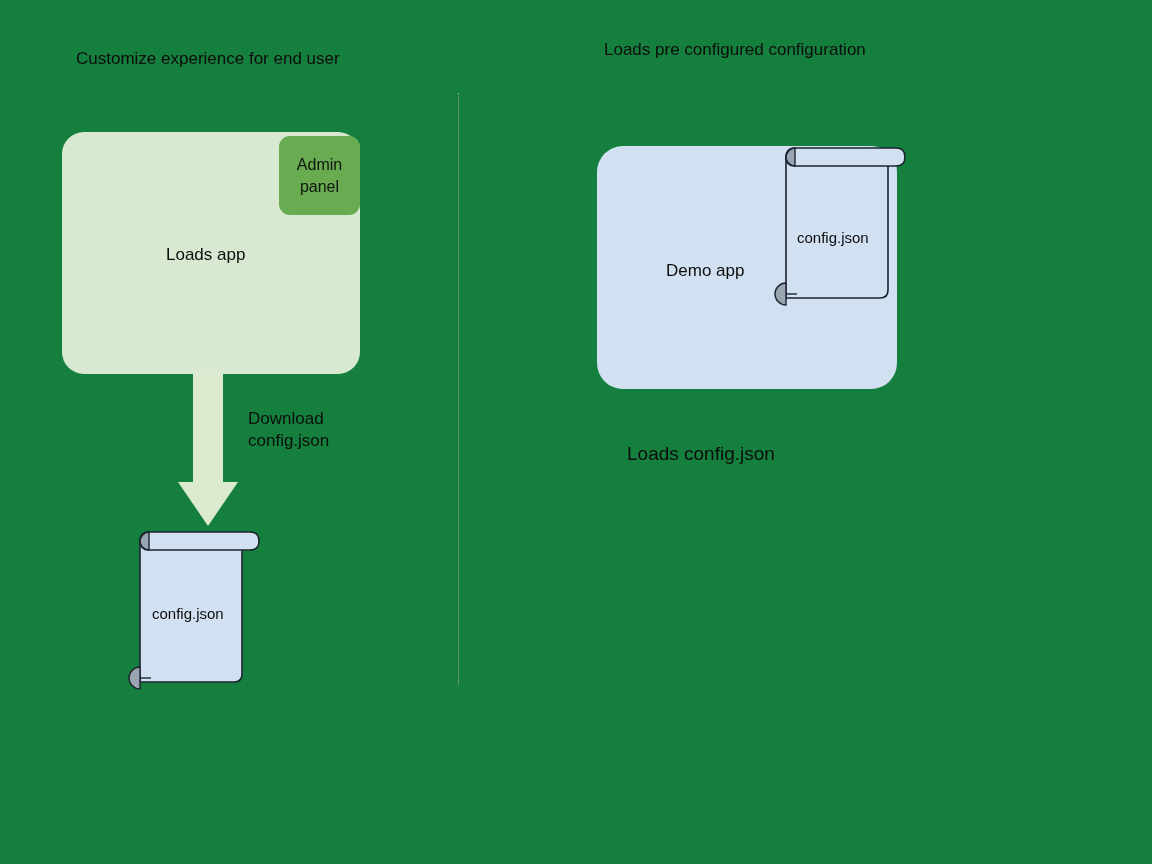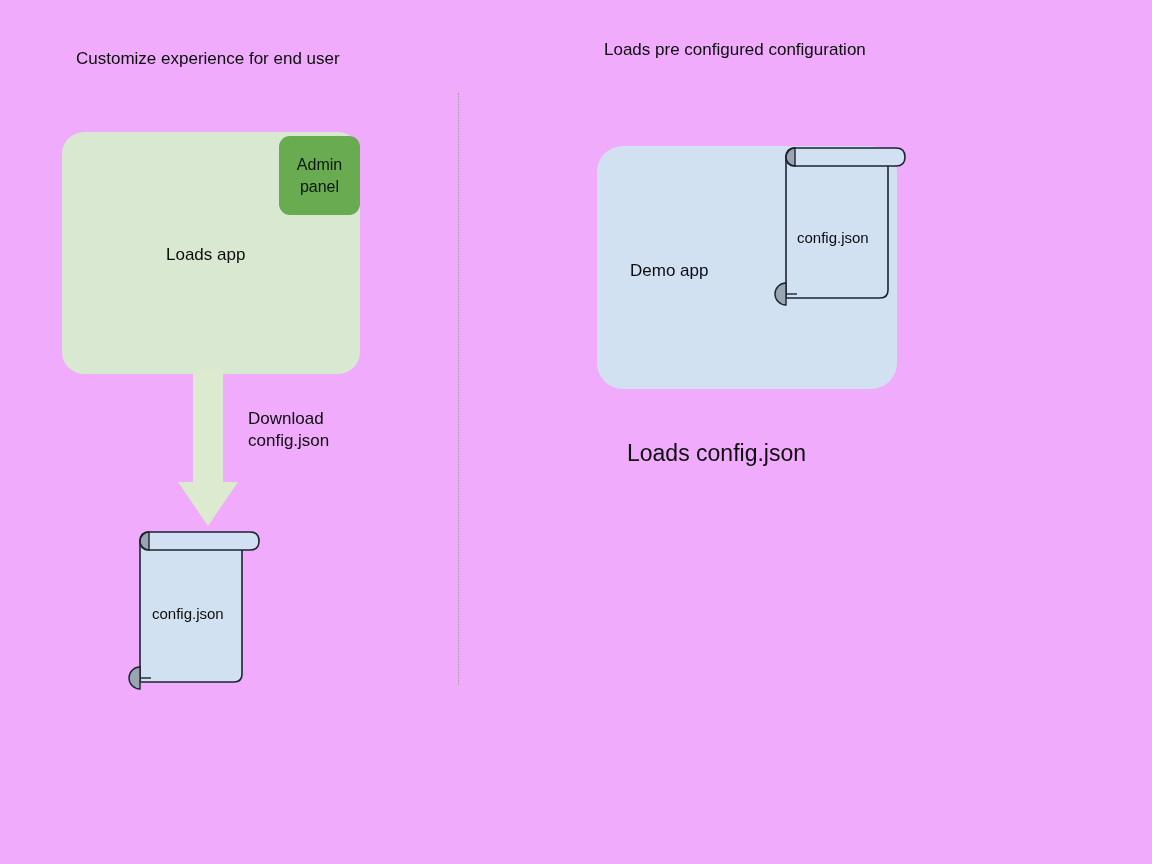--- a/index.html
+++ b/index.html
@@ -11,21 +11,21 @@
   body {
     font-family: "Liberation Sans", sans-serif;
     color: #0d0d0d;
     -webkit-font-smoothing: antialiased;
   }
   #canvas {
     position: relative;
     width: 1152px;
     height: 864px;
     overflow: hidden;
-    background: #f0abfc;
+    background: #15803d;
   }
 
   
   .col-title {
     position: absolute;
     font-size: 17px;
     line-height: 21px;
     color: #0d0d0d;
     white-space: nowrap;
   }
@@ -59,21 +59,21 @@
     border-radius: 26px;
   }
   .app-label {
     position: absolute;
     font-size: 17px;
     line-height: 21px;
     color: #0d0d0d;
     white-space: nowrap;
   }
   #admin-app-label { left: 166px; top: 244px; }
-  #demo-app-label  { left: 630px; top: 260px; }
+  #demo-app-label  { left: 666px; top: 260px; }
 
   
   #admin-panel-badge {
     position: absolute;
     left: 279px; top: 136px;
     width: 81px;  height: 79px;
     background: #68ab51;
     border-radius: 11px;
     display: flex;
     align-items: center;
@@ -105,21 +105,21 @@
     line-height: 22px;
     color: #0d0d0d;
     white-space: pre-line;
   }
 
   
   #loads-caption {
     position: absolute;
     left: 627px;
     top: 443px;
-    font-size: 23px;
+    font-size: 19px;
     line-height: 21px;
     color: #0d0d0d;
     white-space: nowrap;
   }
 
   
   .doc-svg { position: absolute; overflow: visible; }
   #doc-left  { left: 118px; top: 524px;  width: 152px; height: 172px; }
   #doc-right { left: 764px; top: 140px;  width: 152px; height: 172px; }
 

